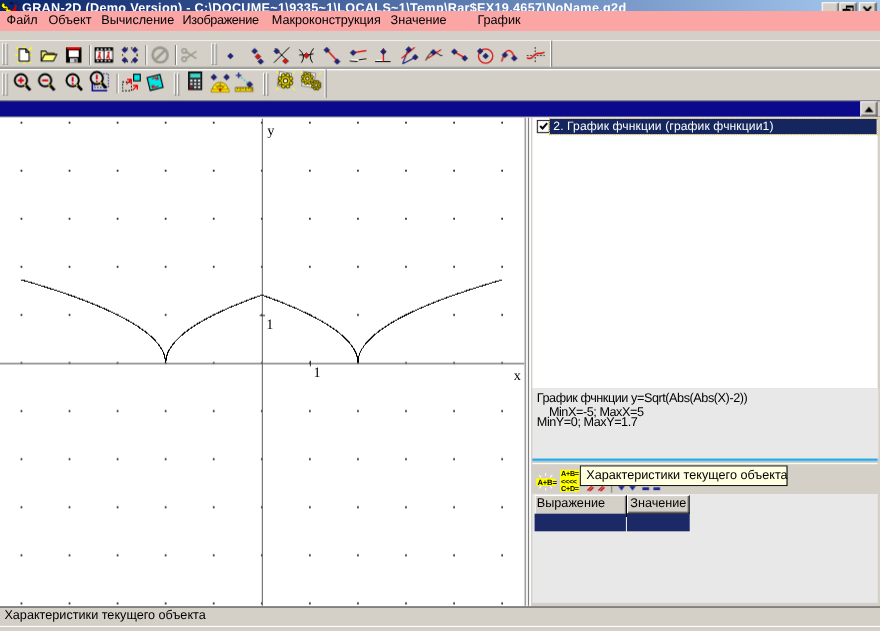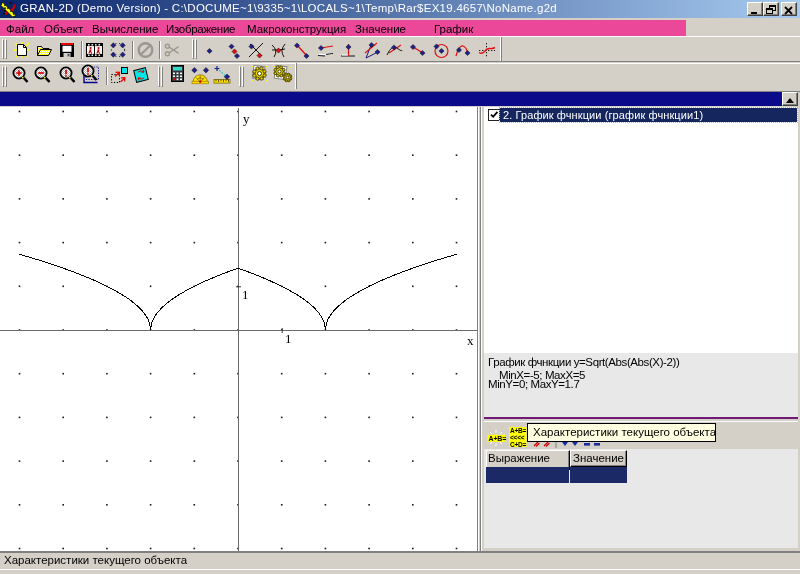--- a/index.html
+++ b/index.html
@@ -21,35 +21,35 @@
       <rect x="9.2" y="9.6" width="1.6" height="1.2" transform="rotate(45 10 10)"></rect>
       <rect x="12" y="12.4" width="1.6" height="1.2" transform="rotate(45 12.8 12.8)"></rect>
     </g>
 <g fill="#000">
       <rect x="3" y="6.5" width="2" height="1.2"></rect>
       <rect x="3" y="9" width="2" height="1.2"></rect>
       <rect x="8.5" y="1.5" width="2" height="1.2"></rect>
       <rect x="2" y="12" width="2" height="1.2"></rect>
     </g>
 </svg>
-<div class="abs" style="left:20px;top:2px;width:720px;height:14px;color:#fff;font-size:11.5px;font-weight:normal;letter-spacing:0.27px;white-space:nowrap">GRAN-2D (Demo Version) - C:\DOCUME~1\9335~1\LOCALS~1\Temp\Rar$EX19.4657\NoName.g2d</div>
+<div class="abs" style="left:20px;top:2px;width:720px;height:14px;color:#fff;font-size:11.5px;font-weight:bold;letter-spacing:0.27px;white-space:nowrap">GRAN-2D (Demo Version) - C:\DOCUME~1\9335~1\LOCALS~1\Temp\Rar$EX19.4657\NoName.g2d</div>
 
 <div class="abs" style="left:747px;top:2px;width:16px;height:14px;background:#d4d0c8;border:1px solid;border-color:#fff #404040 #404040 #fff;box-shadow:inset -1px -1px 0 #808080">
     <div class="abs" style="left:3px;top:9px;width:6px;height:2px;background:#000"></div>
   </div>
 <div class="abs" style="left:763px;top:2px;width:16px;height:14px;background:#d4d0c8;border:1px solid;border-color:#fff #404040 #404040 #fff;box-shadow:inset -1px -1px 0 #808080">
 <div class="abs" style="left:5px;top:2px;width:7px;height:6px;border:1px solid #000;border-top-width:2px;background:#d4d0c8"></div>
 <div class="abs" style="left:2px;top:5px;width:7px;height:6px;border:1px solid #000;border-top-width:2px;background:#d4d0c8"></div>
   </div>
 <div class="abs" style="left:781px;top:2px;width:16px;height:14px;background:#d4d0c8;border:1px solid;border-color:#fff #404040 #404040 #fff;box-shadow:inset -1px -1px 0 #808080">
 <svg width="14" height="12">
       <path d="M3 2 L10 9 M10 2 L3 9" stroke="#000" stroke-width="1.8"></path>
     </svg></div>
 
-<div class="abs" style="left:0;top:20px;width:686px;height:18px;background:#ec4899;color:#000;font-size:11.5px">
+<div class="abs" style="left:0;top:10px;width:800px;height:18px;background:#fca5a5;color:#000;font-size:11.5px">
 <span class="abs" style="left:6px;top:3px">Файл</span>
 <span class="abs" style="left:44px;top:3px">Объект</span>
 <span class="abs" style="left:92px;top:3px">Вычисление</span>
 <span class="abs" style="left:166px;top:3px;letter-spacing:-0.3px">Изображение</span>
 <span class="abs" style="left:247px;top:3px">Макроконструкция</span>
 <span class="abs" style="left:355px;top:3px">Значение</span>
 <span class="abs" style="left:434px;top:3px">График</span>
 </div>
 
 <div class="abs" style="left:0;top:36px;width:800px;height:26px;background:#d4d0c8;border-top:1px solid #fff;border-bottom:1px solid #808080"></div>
@@ -502,21 +502,21 @@
 <div class="abs" style="left:798px;top:107px;width:2px;height:444px;background:#d4d0c8"></div>
 
 <div class="abs" style="left:488px;top:109px;width:12px;height:12px;background:#fff;border:1px solid #222">
 <svg width="10" height="10" style="display:block">
       <path d="M2 4.6 L4.2 6.8 L8.4 1.9" stroke="#000" stroke-width="1.8" fill="none"></path>
     </svg>
   </div>
 
 <div class="abs" style="left:500px;top:108px;width:297px;height:14px;background:#15265e;outline:1px dotted #d8b545;color:#fff;font-size:11px;line-height:14px;padding-left:3px;white-space:nowrap;letter-spacing:0.1px">2. График фчнкции (график фчнкции1)</div>
 
-<div class="abs" style="left:484px;top:353px;width:314px;height:66px;background:#e8e8e8;border-bottom:2px solid #701a75;color:#000;font-size:11.5px;letter-spacing:-0.4px">
+<div class="abs" style="left:484px;top:353px;width:314px;height:66px;background:#e8e8e8;border-bottom:2px solid #0ea5e9;color:#000;font-size:11.5px;letter-spacing:-0.4px">
 <div class="abs" style="left:4px;top:3px;white-space:nowrap">График фчнкции y=Sqrt(Abs(Abs(X)-2))</div>
 <div class="abs" style="left:15px;top:16px;white-space:nowrap">MinX=-5; MaxX=5</div>
 <div class="abs" style="left:4px;top:25px;white-space:nowrap">MinY=0; MaxY=1.7</div>
 </div>
 
 <div class="abs" style="left:484px;top:421px;width:314px;height:130px;background:#d4d0c8;border-top:1px solid #fff"></div>
 <div class="abs" style="left:484px;top:449px;width:314px;height:99px;background:#e8e8e8"></div>
 <svg style="position:absolute;left:486px;top:428px" width="21" height="20" viewBox="0 0 21 20">
     <g stroke="#fff" stroke-width="1">
       <path d="M4 4 l2 2 M10 2 v2.6 M16 4 l-2 2 M4 16 l2-2 M10 18 v-2.6 M16 16 l-2-2"></path>

